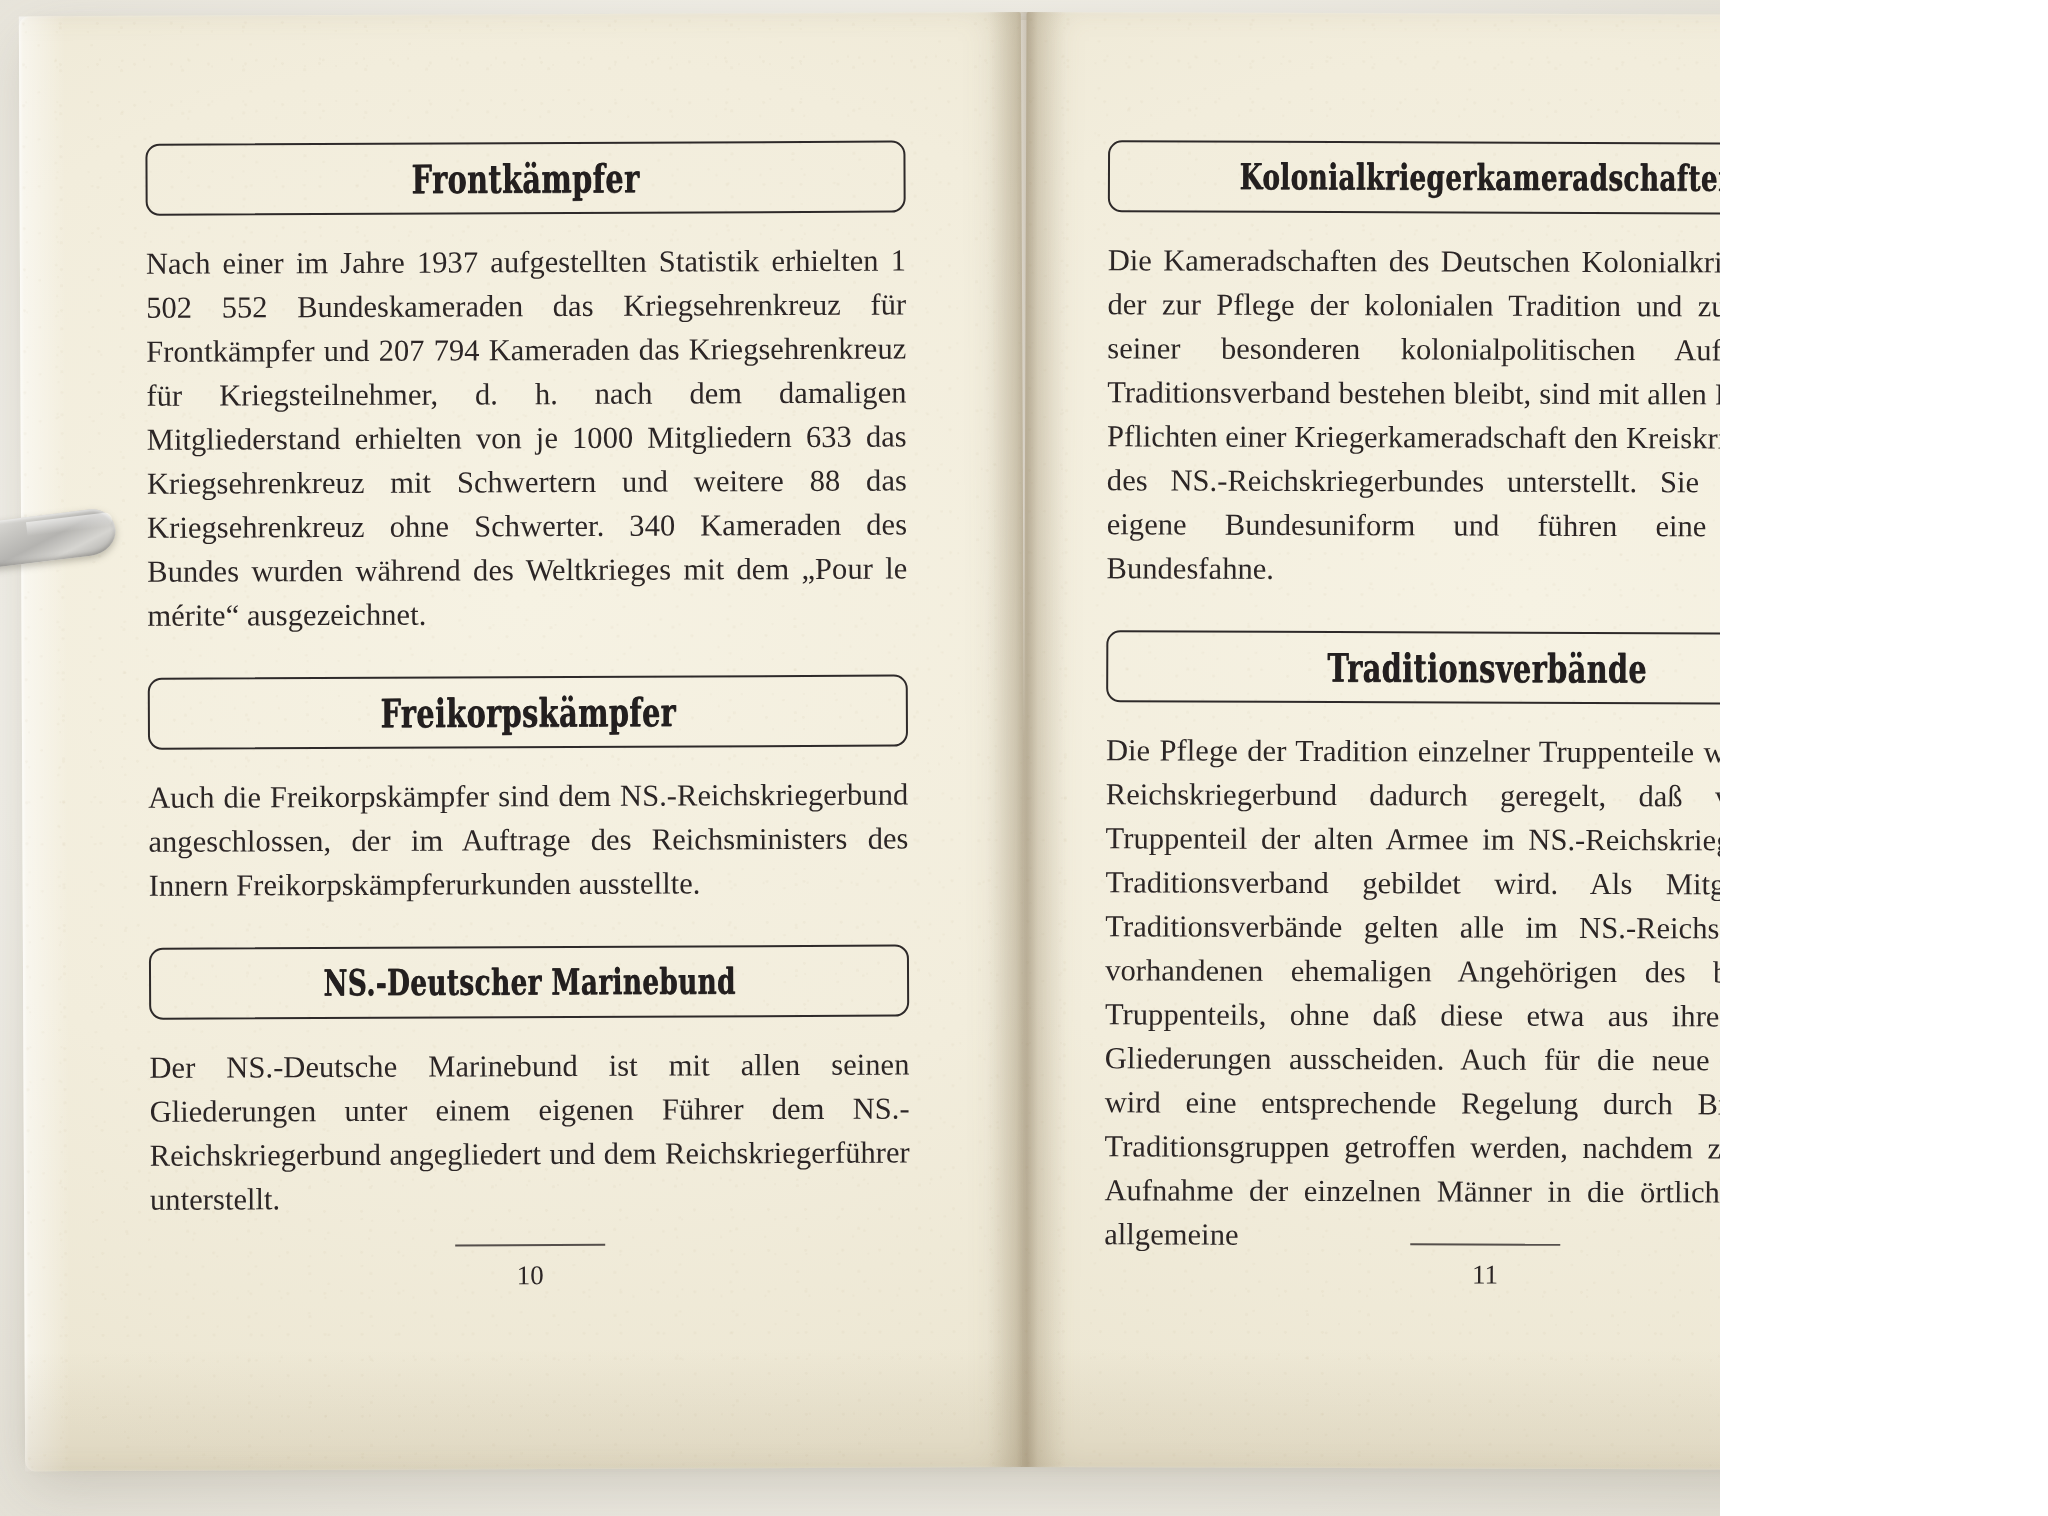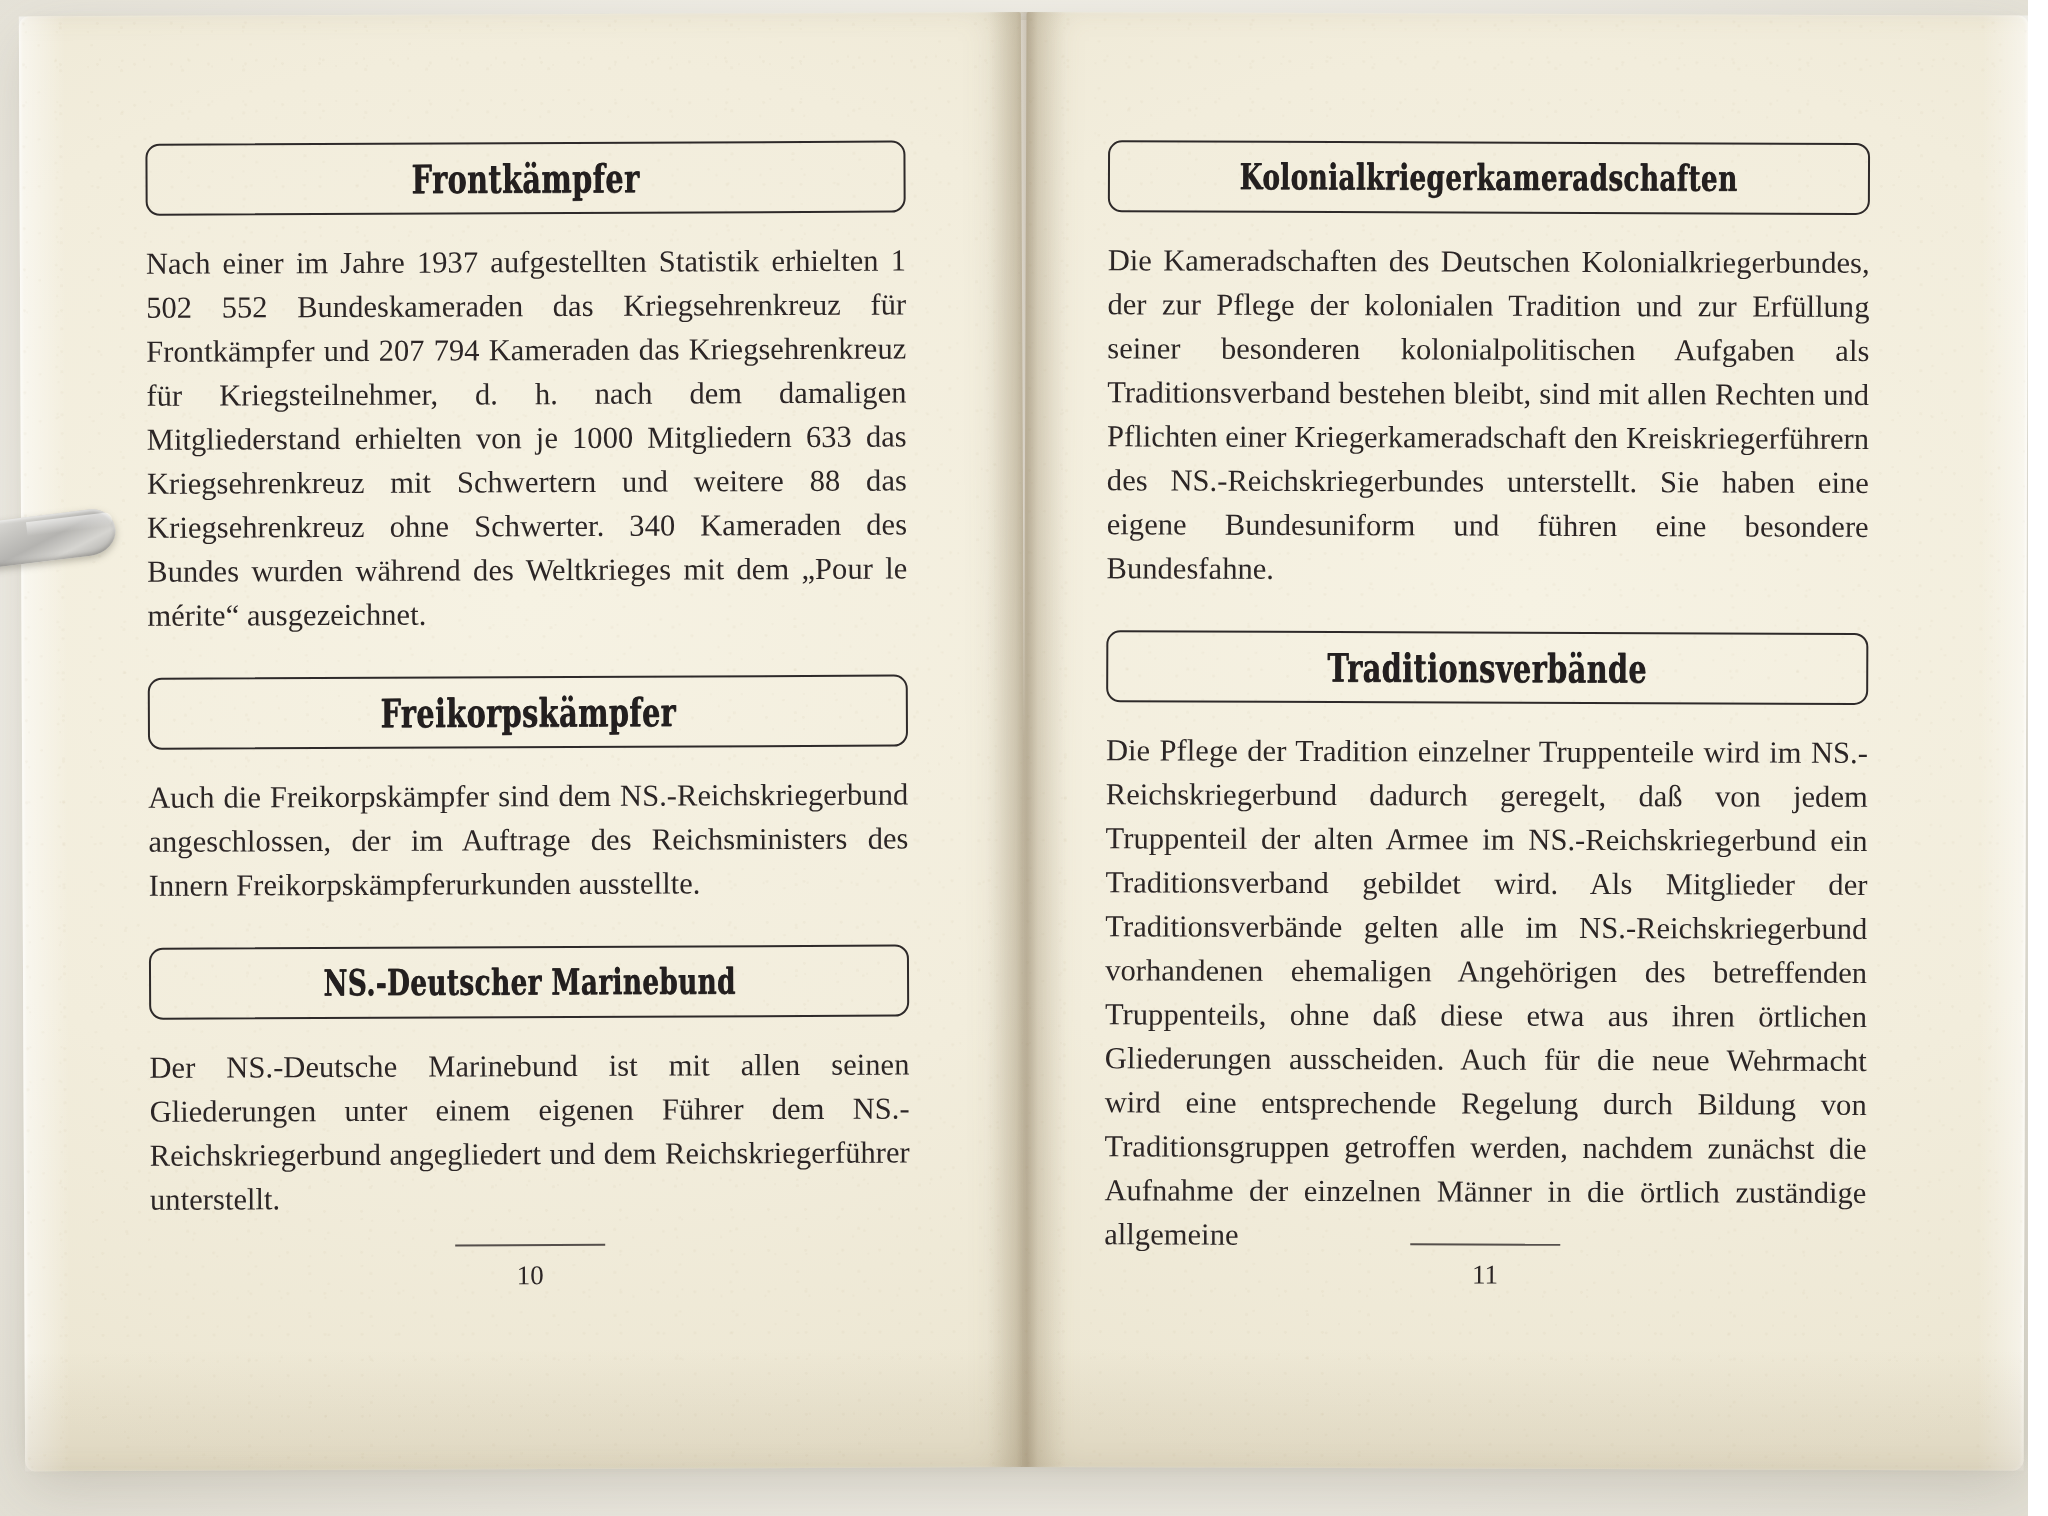--- a/index.html
+++ b/index.html
@@ -10,21 +10,21 @@
   body {
     width: 2048px;
     height: 1516px;
     overflow: hidden;
     font-family: "Liberation Serif", serif;
   }
 
   
   #scene {
     position: relative;
-    width: 2028px;
+    width: 1720px;
     height: 1516px;
     background: #7dd3fc;
     overflow: hidden;
   }
 
   
   .backdrop {
     position: absolute;
     inset: 0;
     background:

